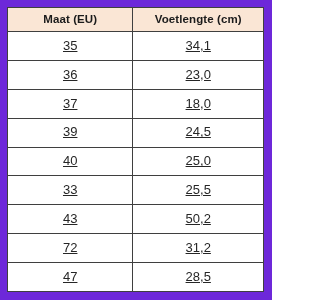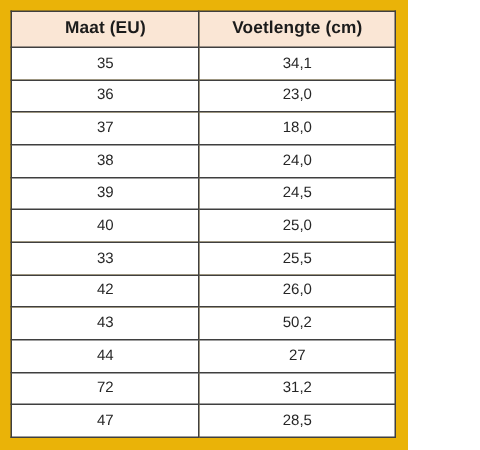--- a/index.html
+++ b/index.html
@@ -12,21 +12,21 @@
     height: 300px;
     overflow: hidden;
     font-family: "Liberation Sans", sans-serif;
     -webkit-font-smoothing: antialiased;
   }
   .sheet {
     width: 272px;
     height: 300px;
     box-sizing: border-box;
     padding: 7px 8px 8px 7px;
-    background: #eab308;
+    background: #6d28d9;
   }
   table.size-table {
     width: 100%;
     height: 100%;
     border-collapse: collapse;
     table-layout: fixed;
     border: 1.3px solid #3f3f3f;
   }
   table.size-table col.col-eu { width: 49%; }
   table.size-table col.col-cm { width: 51%; }
@@ -45,22 +45,23 @@
     font-weight: bold;
     font-size: 11.5px;
     height: 23px;
     border-bottom-width: 1.8px;
     letter-spacing: 0.1px;
   }
   table.size-table tbody td {
     background: #ffffff;
     color: #262626;
     font-weight: normal;
-    font-size: 10px;
+    font-size: 13px;
     height: 20.6px;
+    text-decoration: underline;
   }
 </style>
 </head>
 <body>
 
 <div class="sheet">
   <table class="size-table">
     <colgroup>
       <col class="col-eu">
       <col class="col-cm">
@@ -78,46 +79,34 @@
         </tr>
         <tr>
           <td>36</td>
           <td>23,0</td>
         </tr>
         <tr>
           <td>37</td>
           <td>18,0</td>
         </tr>
         <tr>
-          <td>38</td>
-          <td>24,0</td>
-        </tr>
-        <tr>
           <td>39</td>
           <td>24,5</td>
         </tr>
         <tr>
           <td>40</td>
           <td>25,0</td>
         </tr>
         <tr>
           <td>33</td>
           <td>25,5</td>
         </tr>
         <tr>
-          <td>42</td>
-          <td>26,0</td>
-        </tr>
-        <tr>
           <td>43</td>
           <td>50,2</td>
-        </tr>
-        <tr>
-          <td>44</td>
-          <td>27</td>
         </tr>
         <tr>
           <td>72</td>
           <td>31,2</td>
         </tr>
         <tr>
           <td>47</td>
           <td>28,5</td>
         </tr>
       </tbody>

